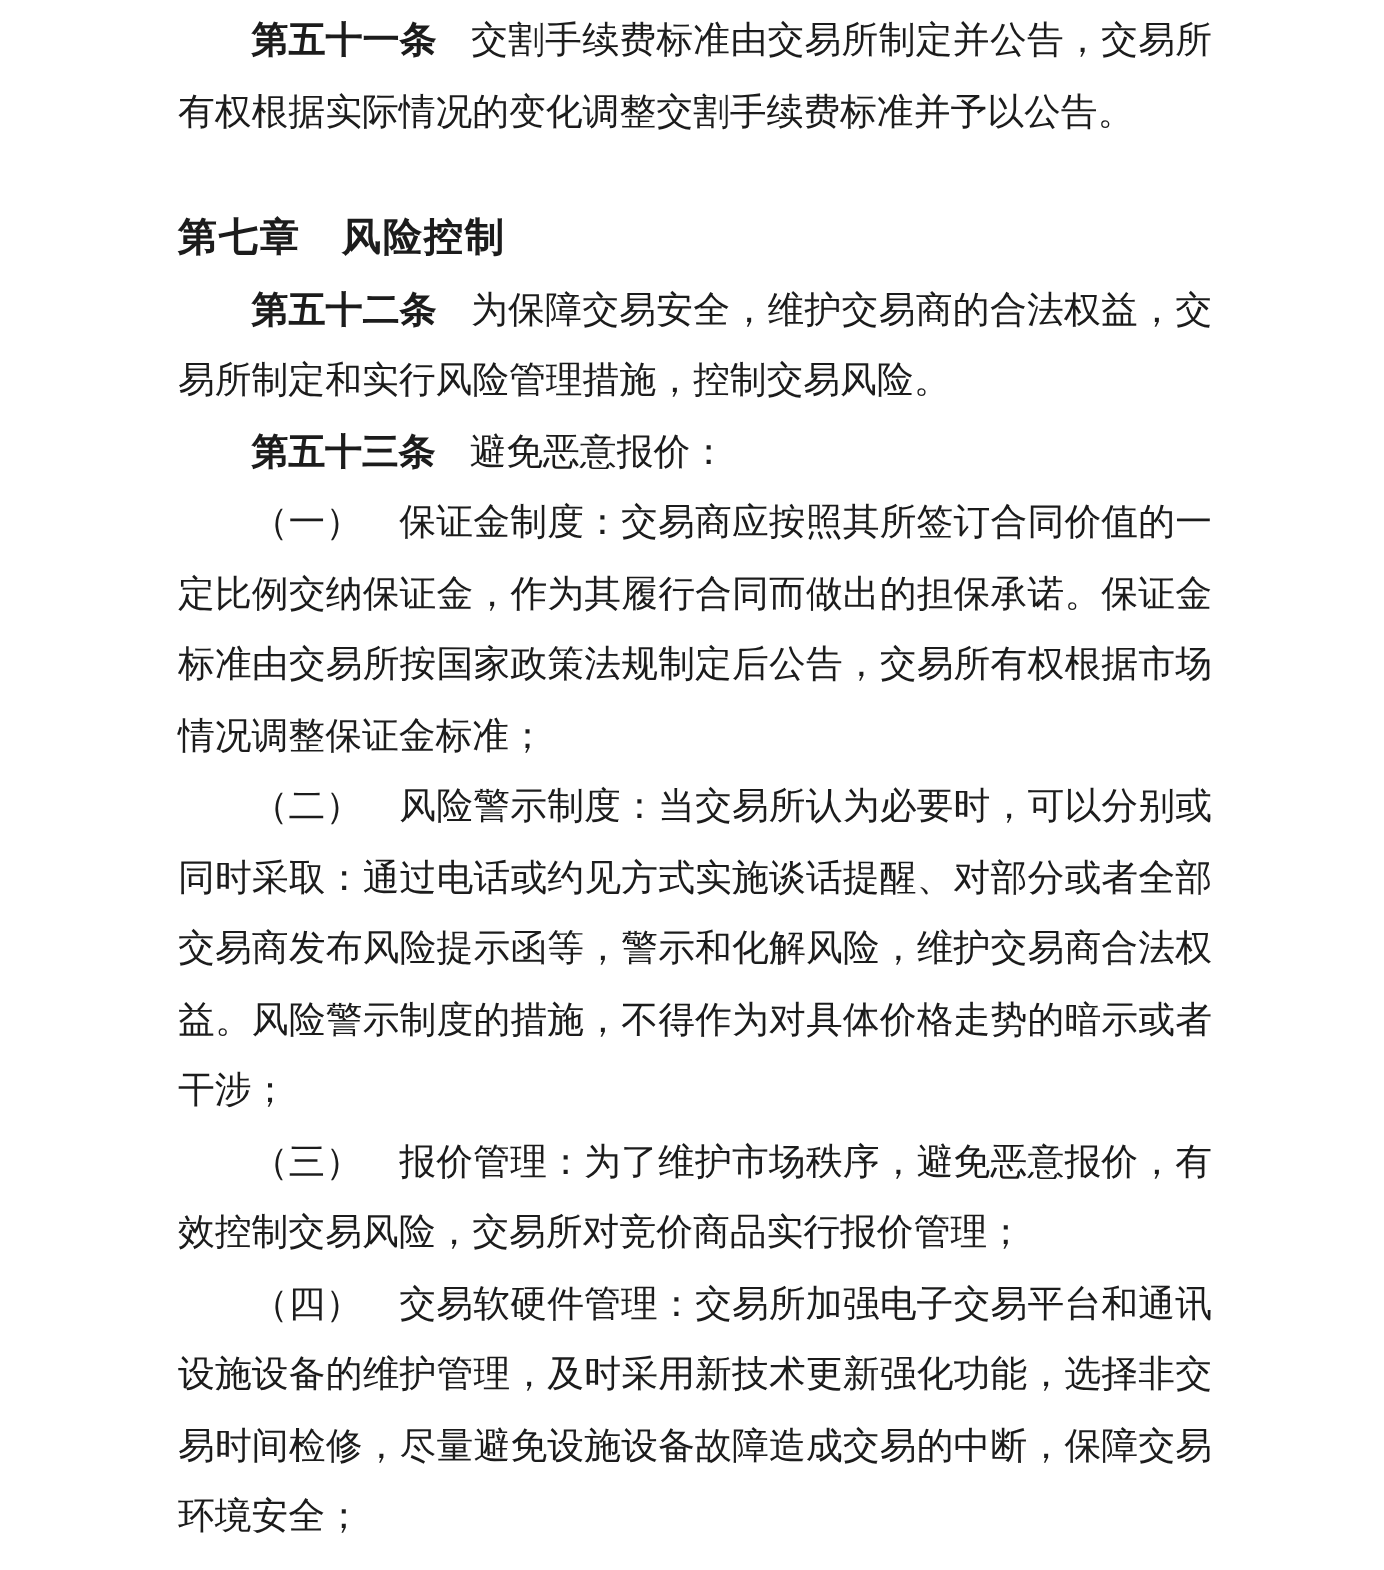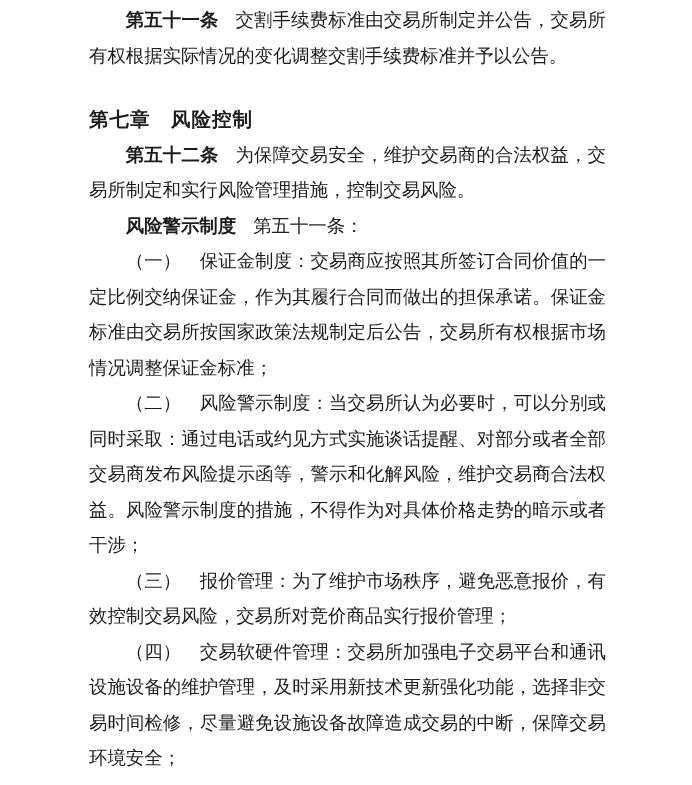--- a/index.html
+++ b/index.html
@@ -45,21 +45,21 @@
 <body>
 
 <div class="page">
 
   <p class="para"><span class="article-label">第五十一条</span><span>交割手续费标准由交易所制定并公告，交易所有权根据实际情况的变化调整交割手续费标准并予以公告。</span></p>
 
   <h2 class="chapter-heading">第七章　风险控制</h2>
 
   <p class="para"><span class="article-label">第五十二条</span><span>为保障交易安全，维护交易商的合法权益，交易所制定和实行风险管理措施，控制交易风险。</span></p>
 
-  <p class="para"><span class="article-label">风险警示制度</span><span>第五十一条：</span></p>
+  <p class="para"><span class="article-label">第五十三条</span><span>避免恶意报价：</span></p>
 
   <p class="para">（一）　保证金制度：交易商应按照其所签订合同价值的一定比例交纳保证金，作为其履行合同而做出的担保承诺。保证金标准由交易所按国家政策法规制定后公告，交易所有权根据市场情况调整保证金标准；</p>
 
   <p class="para">（二）　风险警示制度：当交易所认为必要时，可以分别或同时采取：通过电话或约见方式实施谈话提醒、对部分或者全部交易商发布风险提示函等，警示和化解风险，维护交易商合法权益。风险警示制度的措施，不得作为对具体价格走势的暗示或者干涉；</p>
 
   <p class="para">（三）　报价管理：为了维护市场秩序，避免恶意报价，有效控制交易风险，交易所对竞价商品实行报价管理；</p>
 
   <p class="para">（四）　交易软硬件管理：交易所加强电子交易平台和通讯设施设备的维护管理，及时采用新技术更新强化功能，选择非交易时间检修，尽量避免设施设备故障造成交易的中断，保障交易环境安全；</p>
 
 </div>

